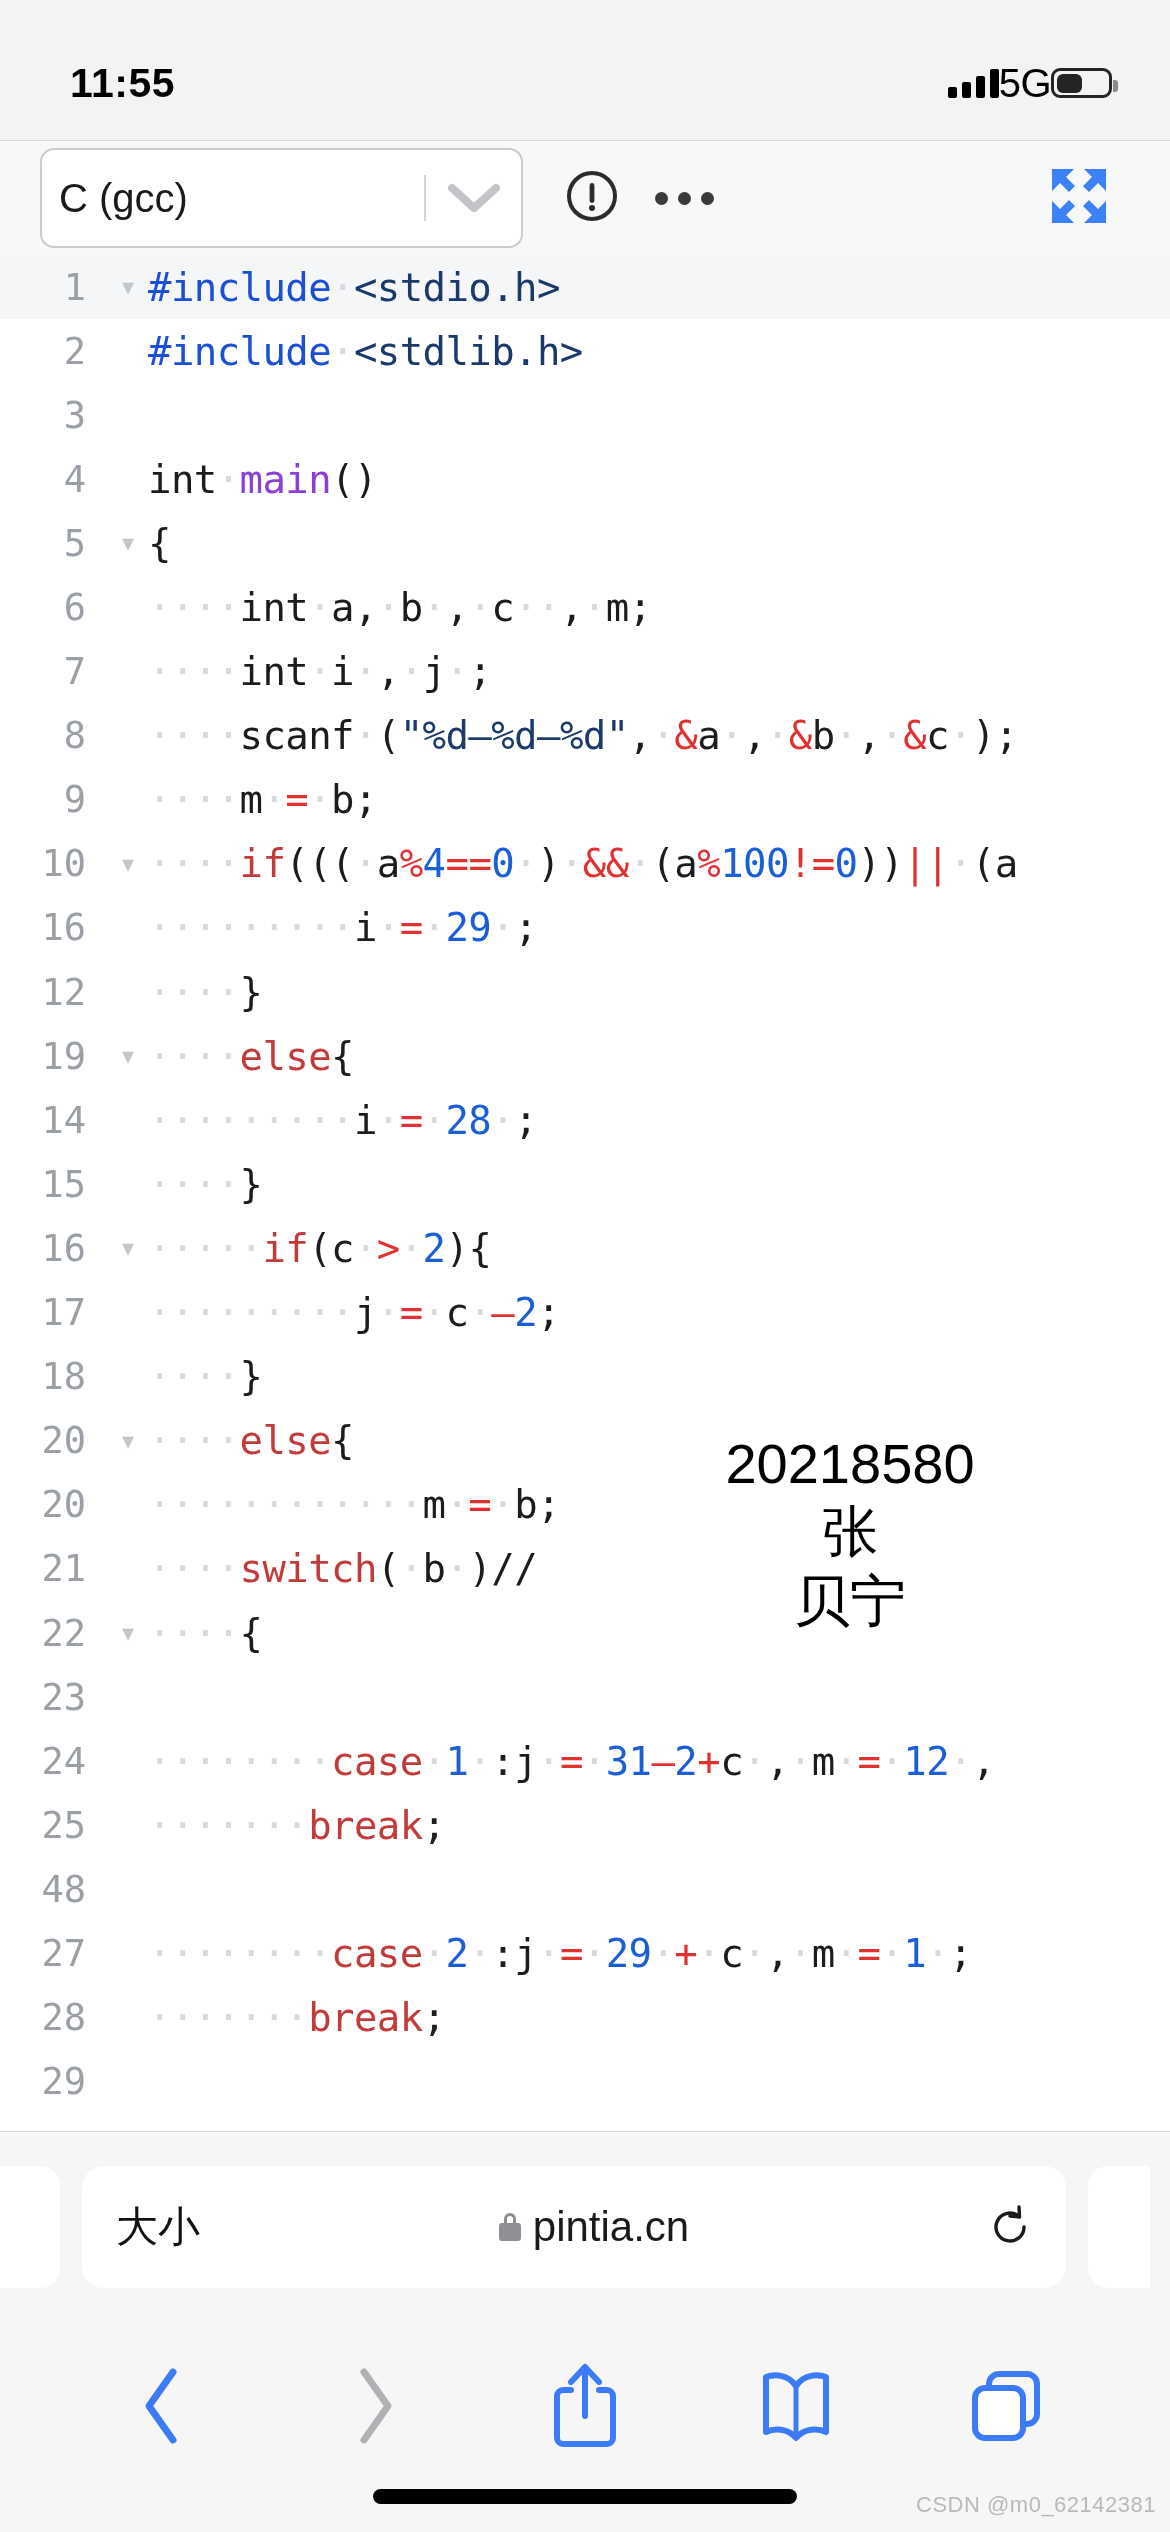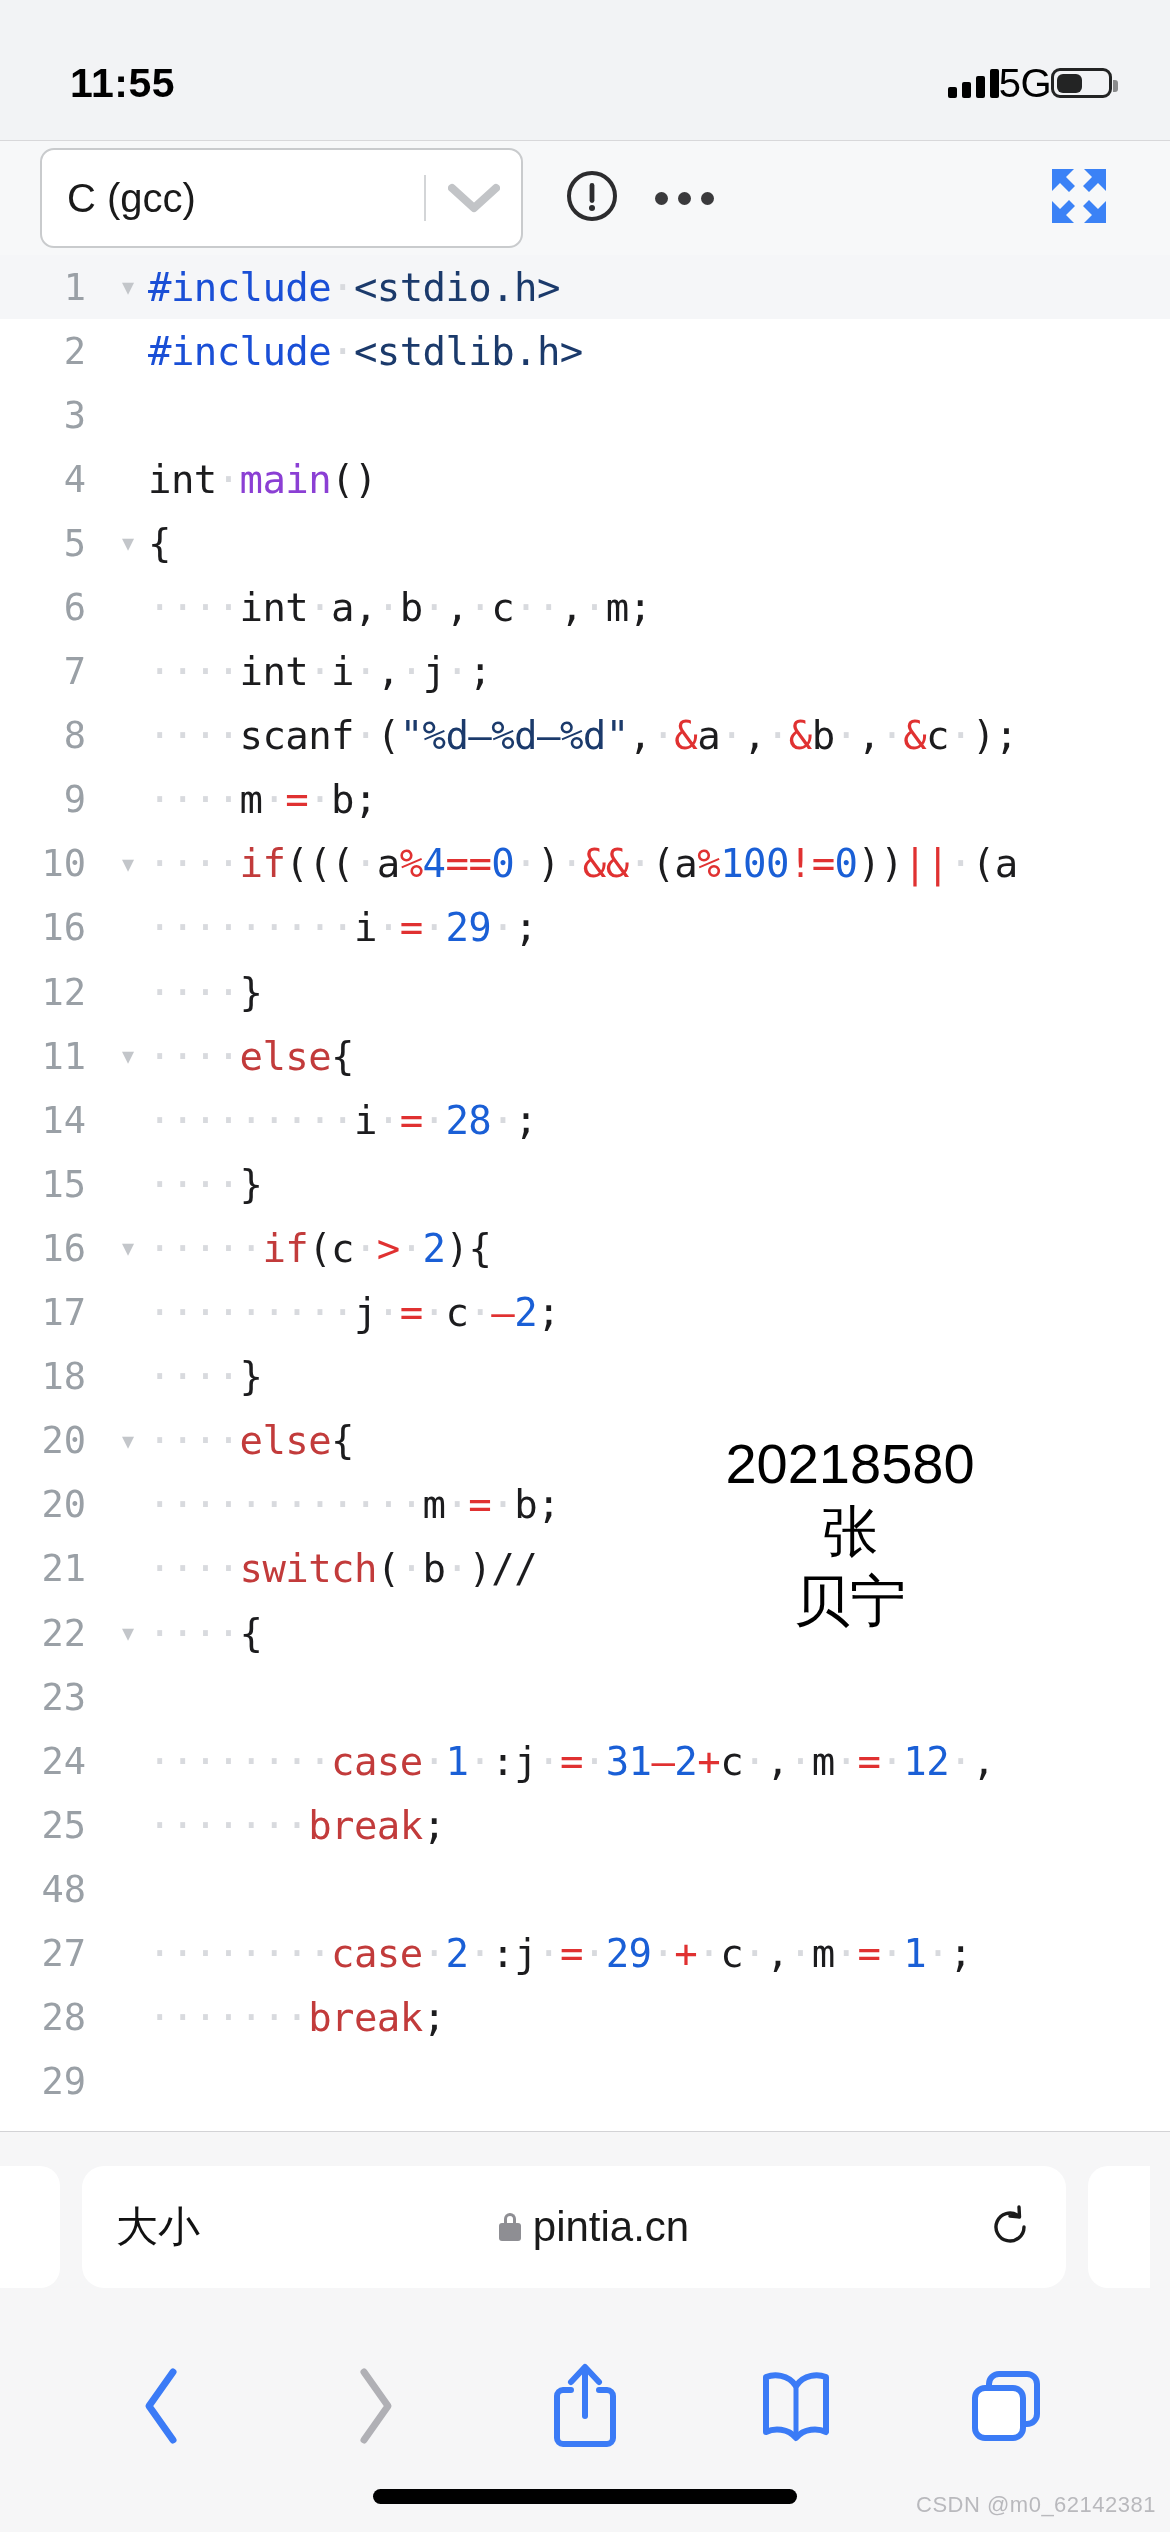--- a/index.html
+++ b/index.html
@@ -35,21 +35,21 @@
   .toolbar {
     position:absolute; top:140px; left:0; width:1170px; height:115px;
     background:#f7f8f9; border-top:1px solid #d8d8da;
     display:flex; align-items:center; padding:0 40px;
   }
   .lang-select {
     width:483px; height:100px; background:#fff;
     border:2px solid #c9cbcd; border-radius:14px;
     display:flex; align-items:center; position:relative;
   }
-  .lang-label { font-size:40px; color:#1a1a1a; padding-left:25px; flex:1; }
+  .lang-label { font-size:40px; color:#1a1a1a; padding-left:17px; flex:1; }
   .lang-divider { width:2px; height:46px; background:#d3d5d7; }
   .chev { width:95px; display:flex; align-items:center; justify-content:center; }
   .chev svg { display:block; }
   .warn-icon { margin-left:42px; }
   .dots-icon { margin-left:36px; display:flex; gap:10px; }
   .dots-icon i { width:13px; height:13px; border-radius:50%; background:#3a3a3c; display:block; }
   .expand-icon { margin-left:auto; margin-right:20px; }
 
   
   .code-area {
@@ -190,21 +190,21 @@
         <div class="code-row"><div class="ln">3</div><div class="fold"></div><div class="code-txt"></div></div>
         <div class="code-row"><div class="ln">4</div><div class="fold"></div><div class="code-txt"><span class="t-pun">int</span><span class="ws">·</span><span class="t-fn">main</span><span class="t-pun">()</span></div></div>
         <div class="code-row"><div class="ln">5</div><div class="fold">▼</div><div class="code-txt"><span class="t-pun">{</span></div></div>
         <div class="code-row"><div class="ln">6</div><div class="fold"></div><div class="code-txt"><span class="ws">····</span><span class="t-pun">int</span><span class="ws">·</span><span class="t-pun">a,</span><span class="ws">·</span><span class="t-pun">b</span><span class="ws">·</span><span class="t-pun">,</span><span class="ws">·</span><span class="t-pun">c</span><span class="ws">··</span><span class="t-pun">,</span><span class="ws">·</span><span class="t-pun">m;</span></div></div>
         <div class="code-row"><div class="ln">7</div><div class="fold"></div><div class="code-txt"><span class="ws">····</span><span class="t-pun">int</span><span class="ws">·</span><span class="t-pun">i</span><span class="ws">·</span><span class="t-pun">,</span><span class="ws">·</span><span class="t-pun">j</span><span class="ws">·</span><span class="t-pun">;</span></div></div>
         <div class="code-row"><div class="ln">8</div><div class="fold"></div><div class="code-txt"><span class="ws">····</span><span class="t-pun">scanf</span><span class="ws">·</span><span class="t-pun">(</span><span class="t-str">"%d–%d–%d"</span><span class="t-pun">,</span><span class="ws">·</span><span class="t-op">&amp;</span><span class="t-pun">a</span><span class="ws">·</span><span class="t-pun">,</span><span class="ws">·</span><span class="t-op">&amp;</span><span class="t-pun">b</span><span class="ws">·</span><span class="t-pun">,</span><span class="ws">·</span><span class="t-op">&amp;</span><span class="t-pun">c</span><span class="ws">·</span><span class="t-pun">);</span></div></div>
         <div class="code-row"><div class="ln">9</div><div class="fold"></div><div class="code-txt"><span class="ws">····</span><span class="t-pun">m</span><span class="ws">·</span><span class="t-op">=</span><span class="ws">·</span><span class="t-pun">b;</span></div></div>
         <div class="code-row"><div class="ln">10</div><div class="fold">▼</div><div class="code-txt"><span class="ws">····</span><span class="t-kw">if</span><span class="t-pun">(((</span><span class="ws">·</span><span class="t-pun">a</span><span class="t-op">%</span><span class="t-num">4</span><span class="t-op">==</span><span class="t-num">0</span><span class="ws">·</span><span class="t-pun">)</span><span class="ws">·</span><span class="t-op">&amp;&amp;</span><span class="ws">·</span><span class="t-pun">(a</span><span class="t-op">%</span><span class="t-num">100</span><span class="t-op">!=</span><span class="t-num">0</span><span class="t-pun">))</span><span class="t-op">||</span><span class="ws">·</span><span class="t-pun">(a</span></div></div>
         <div class="code-row"><div class="ln">16</div><div class="fold"></div><div class="code-txt"><span class="ws">·········</span><span class="t-pun">i</span><span class="ws">·</span><span class="t-op">=</span><span class="ws">·</span><span class="t-num">29</span><span class="ws">·</span><span class="t-pun">;</span></div></div>
         <div class="code-row"><div class="ln">12</div><div class="fold"></div><div class="code-txt"><span class="ws">····</span><span class="t-pun">}</span></div></div>
-        <div class="code-row"><div class="ln">11</div><div class="fold">▼</div><div class="code-txt"><span class="ws">····</span><span class="t-kw">else</span><span class="t-pun">{</span></div></div>
+        <div class="code-row"><div class="ln">19</div><div class="fold">▼</div><div class="code-txt"><span class="ws">····</span><span class="t-kw">else</span><span class="t-pun">{</span></div></div>
         <div class="code-row"><div class="ln">14</div><div class="fold"></div><div class="code-txt"><span class="ws">·········</span><span class="t-pun">i</span><span class="ws">·</span><span class="t-op">=</span><span class="ws">·</span><span class="t-num">28</span><span class="ws">·</span><span class="t-pun">;</span></div></div>
         <div class="code-row"><div class="ln">15</div><div class="fold"></div><div class="code-txt"><span class="ws">····</span><span class="t-pun">}</span></div></div>
         <div class="code-row"><div class="ln">16</div><div class="fold">▼</div><div class="code-txt"><span class="ws">·····</span><span class="t-kw">if</span><span class="t-pun">(c</span><span class="ws">·</span><span class="t-op">&gt;</span><span class="ws">·</span><span class="t-num">2</span><span class="t-pun">){</span></div></div>
         <div class="code-row"><div class="ln">17</div><div class="fold"></div><div class="code-txt"><span class="ws">·········</span><span class="t-pun">j</span><span class="ws">·</span><span class="t-op">=</span><span class="ws">·</span><span class="t-pun">c</span><span class="ws">·</span><span class="t-op">–</span><span class="t-num">2</span><span class="t-pun">;</span></div></div>
         <div class="code-row"><div class="ln">18</div><div class="fold"></div><div class="code-txt"><span class="ws">····</span><span class="t-pun">}</span></div></div>
         <div class="code-row"><div class="ln">20</div><div class="fold">▼</div><div class="code-txt"><span class="ws">····</span><span class="t-kw">else</span><span class="t-pun">{</span></div></div>
         <div class="code-row"><div class="ln">20</div><div class="fold"></div><div class="code-txt"><span class="ws">············</span><span class="t-pun">m</span><span class="ws">·</span><span class="t-op">=</span><span class="ws">·</span><span class="t-pun">b;</span></div></div>
         <div class="code-row"><div class="ln">21</div><div class="fold"></div><div class="code-txt"><span class="ws">····</span><span class="t-kw">switch</span><span class="t-pun">(</span><span class="ws">·</span><span class="t-pun">b</span><span class="ws">·</span><span class="t-pun">)//</span></div></div>
         <div class="code-row"><div class="ln">22</div><div class="fold">▼</div><div class="code-txt"><span class="ws">····</span><span class="t-pun">{</span></div></div>
         <div class="code-row"><div class="ln">23</div><div class="fold"></div><div class="code-txt"></div></div>

